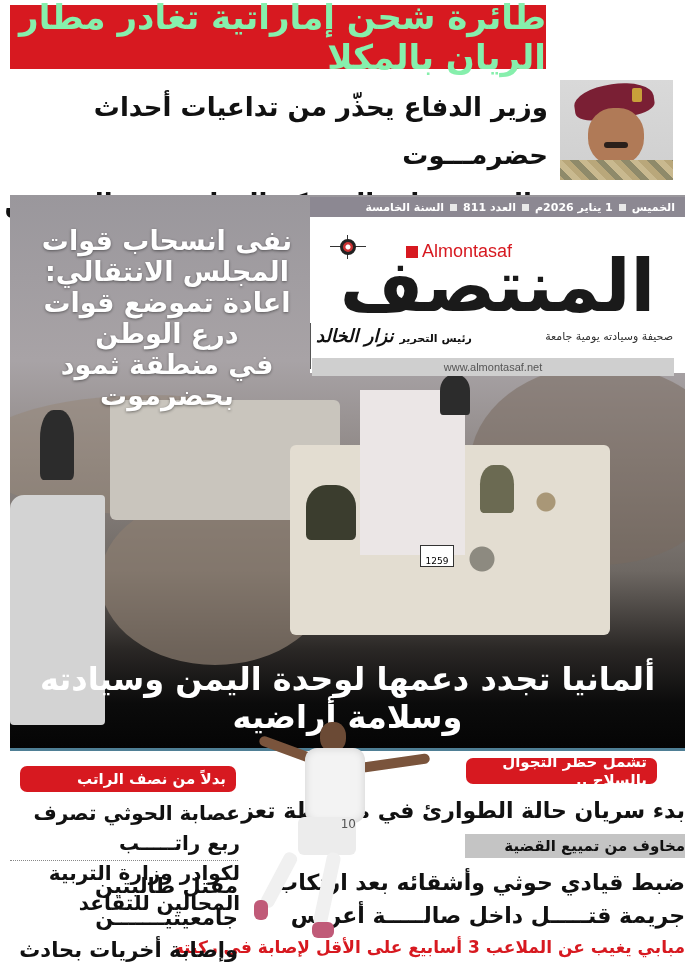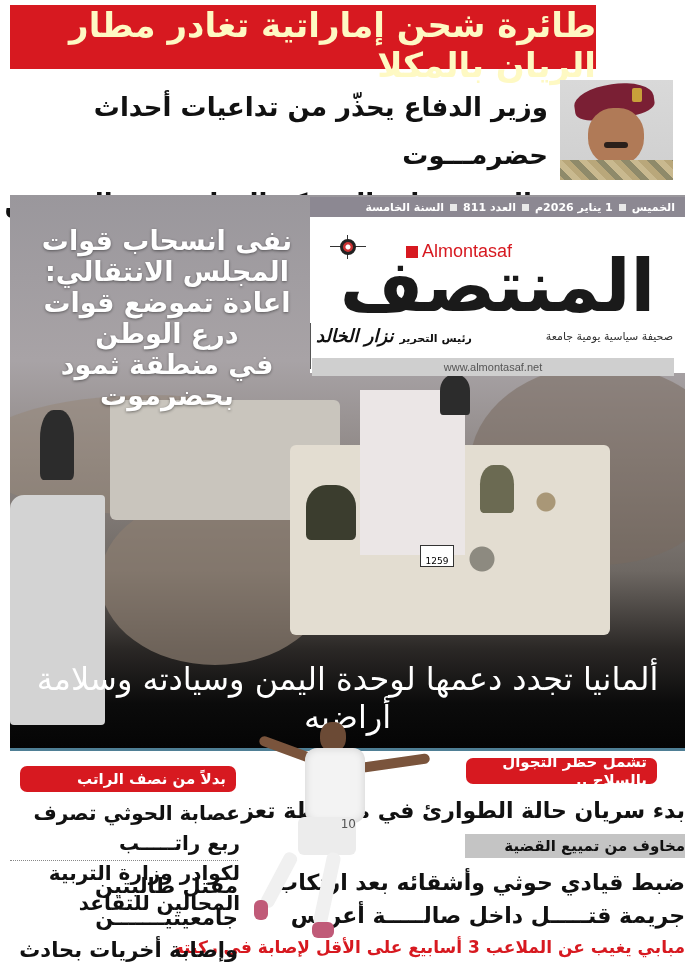--- a/index.html
+++ b/index.html
@@ -1,21 +1,21 @@
 <!DOCTYPE html>
 <html><head>
 <meta charset="utf-8">
 <style>
   * { box-sizing: border-box; margin: 0; padding: 0; }
   html, body { width: 700px; height: 978px; background: #ffffff; overflow: hidden; }
   body { position: relative; font-family: "DejaVu Sans", sans-serif; direction: rtl; }
 
   .top-banner {
-    position: absolute; left: 10px; top: 5px; width: 586px; height: 64px;
-    background: #d71920; color: #fef9c3; display: flex; align-items: flex-start; justify-content: center;
+    position: absolute; left: 10px; top: 5px; width: 536px; height: 64px;
+    background: #d71920; color: #86efac; display: flex; align-items: center; justify-content: center;
     font-weight: bold; font-size: 34px; letter-spacing: -0.5px;
   }
 
   .lead-story { position: absolute; left: 0; top: 75px; width: 700px; height: 115px; }
   .lead-photo {
     position: absolute; left: 560px; top: 5px; width: 113px; height: 100px;
     background: linear-gradient(180deg, #d9d9d9 0%, #cfcfcf 100%); overflow: hidden;
   }
   .lead-photo .beret { position: absolute; left: 14px; top: 4px; width: 80px; height: 34px; background: #7a1f34; border-radius: 50% 50% 30% 30%; transform: rotate(-8deg); }
   .lead-photo .badge { position: absolute; left: 72px; top: 8px; width: 10px; height: 14px; background: #c8a03a; border-radius: 2px; }
@@ -42,21 +42,21 @@
   .hero .plate { position: absolute; left: 410px; top: 350px; width: 34px; height: 22px; background: #fff; border: 1px solid #333; font-size: 9px; color: #000; display: flex; align-items: flex-end; justify-content: center; direction: ltr; }
   .hero .person { position: absolute; background: #2c2c2c; border-radius: 40% 40% 10% 10%; }
 
   .hero-sub {
     position: absolute; left: 12px; top: 30px; width: 290px; text-align: center;
     color: #fff; font-weight: bold; font-size: 27px; line-height: 31px;
     text-shadow: 0 1px 3px rgba(0,0,0,0.45);
   }
   .hero-main {
     position: absolute; left: 0; right: 0; top: 465px; text-align: center;
-    color: #fff; font-weight: normal; font-size: 32px; letter-spacing: -1px;
+    color: #fff; font-weight: bold; font-size: 32px; letter-spacing: -1px;
   }
 
   .masthead {
     position: absolute; left: 310px; top: 197px; width: 375px; height: 176px; background: #fff;
   }
   .masthead .dateline {
     position: absolute; left: 0; top: 0; width: 375px; height: 20px; background: #8c8892;
     color: #fff; font-size: 11px; display: flex; align-items: center; justify-content: flex-start;
     padding-right: 10px; gap: 6px; font-weight: bold;
   }
@@ -161,21 +161,21 @@
     <span class="redsq"></span>
     <span>Almontasaf</span>
   </div>
   <div class="logo">
     <div class="arabic-logo">المنتصف</div>
   </div>
   <div class="cross-h"></div>
   <div class="cross-v"></div>
   <div class="target"></div>
   <div class="vline"></div>
-  <div class="tagline">صحيفة سياسية يومية جامعة</div>
+  <div class="tagline">صحيفة وسيادته يومية جامعة</div>
   <div class="editor">
     <span>رئيس التحرير</span>
     <span class="name">نزار الخالد</span>
   </div>
   <div class="url">www.almontasaf.net</div>
 </div>
 
 <div class="teal-line"></div>
 
 <div class="kicker-red" style="left:466px;top:758px;width:191px;">

